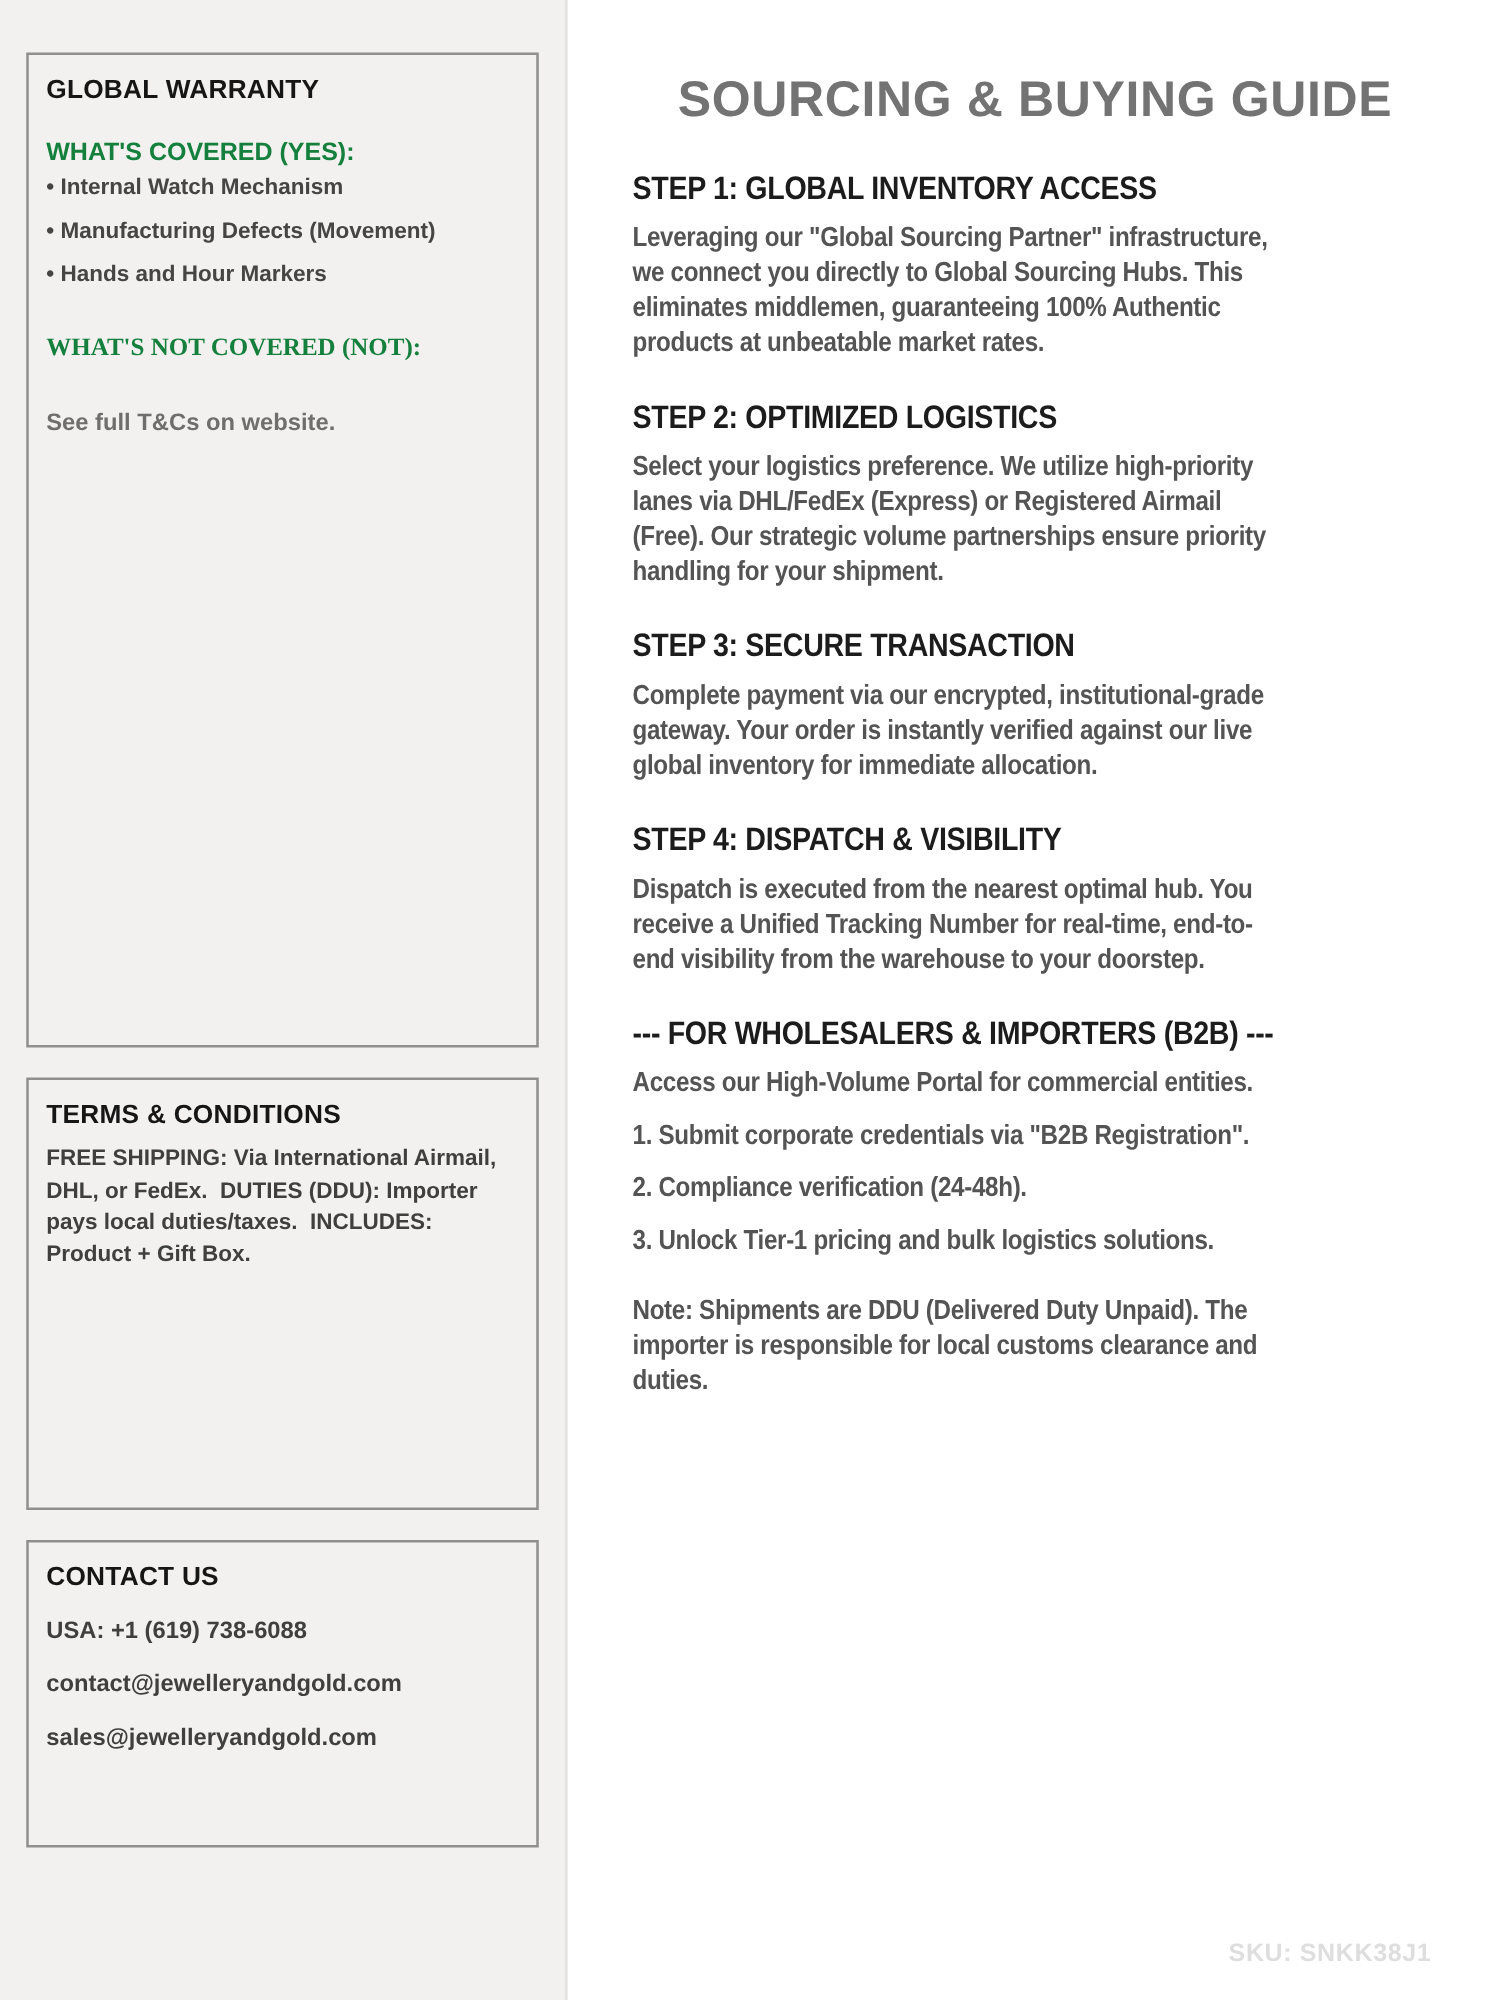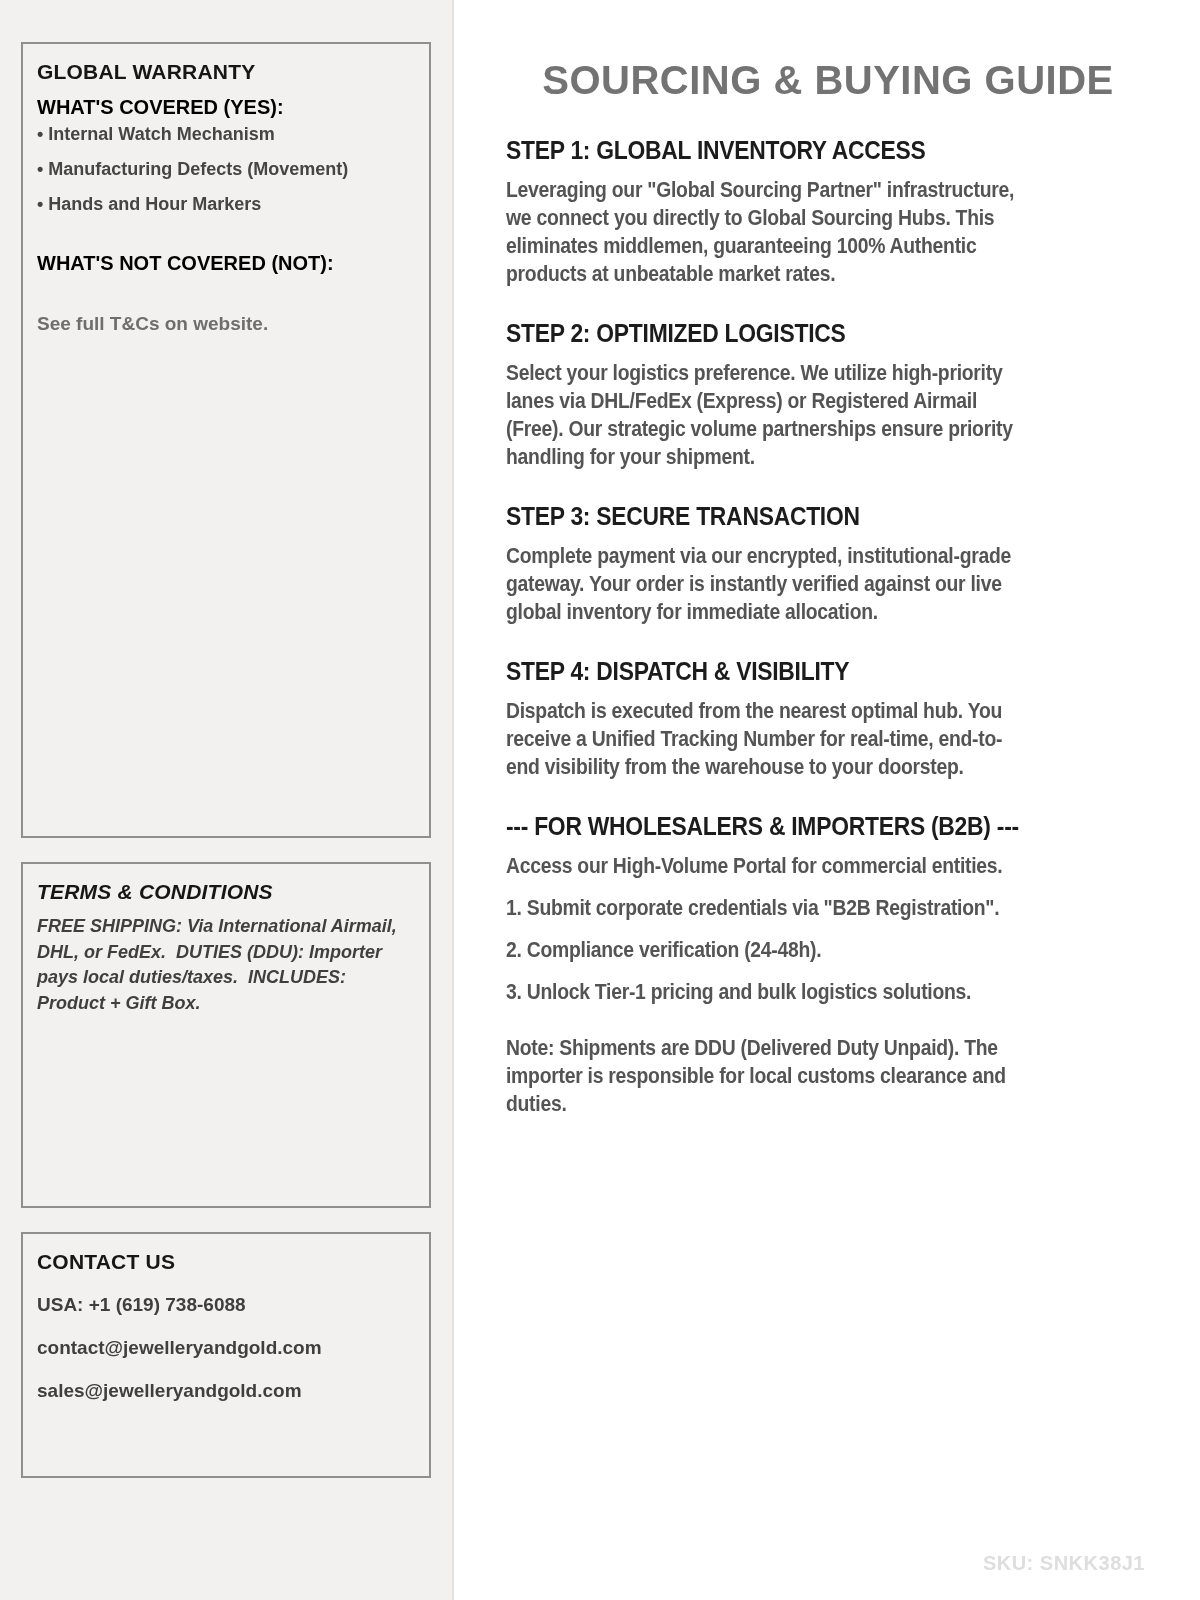--- a/index.html
+++ b/index.html
@@ -12,31 +12,31 @@
     background:#f2f1ef;border-right:2px solid #e3e2e0;
     box-sizing:border-box;padding-top:42px;
   }
   .side-box{
     margin:0 21px 24px 21px;
     border:2px solid #8f8f8f;
     box-sizing:border-box;
     padding:16px 14px 14px 14px;
   }
   .box-warranty{height:796px;}
-  .box-terms{height:346px;font-style:italic;}
+  .box-terms{height:346px;}
   .box-contact{height:246px;}
   .side-title{
     font-size:21px;font-weight:bold;color:#161616;
     letter-spacing:0.2px;margin:0 0 10px 0;
   }
   .side-subhead{
-    font-size:20px;font-weight:bold;color:#000000;
-    margin:12px 0 6px 0;
+    font-size:20px;font-weight:bold;color:#15803d;
+    margin:27px 0 6px 0;
   }
-  .side-subhead.second{margin-top:38px;}
+  .side-subhead.second{margin-top:38px;font-family:Liberation Serif, serif;}
   ul.bullets{list-style:none;margin:0;padding:0;}
   ul.bullets li{
     font-size:18px;font-weight:bold;color:#454545;
     margin:0 0 16px 0;line-height:1.05;
   }
   ul.bullets li::before{content:"\2022\00a0";color:#454545;}
   .side-note{
     font-size:19px;font-weight:bold;color:#6e6e6e;
     margin-top:38px;
   }

